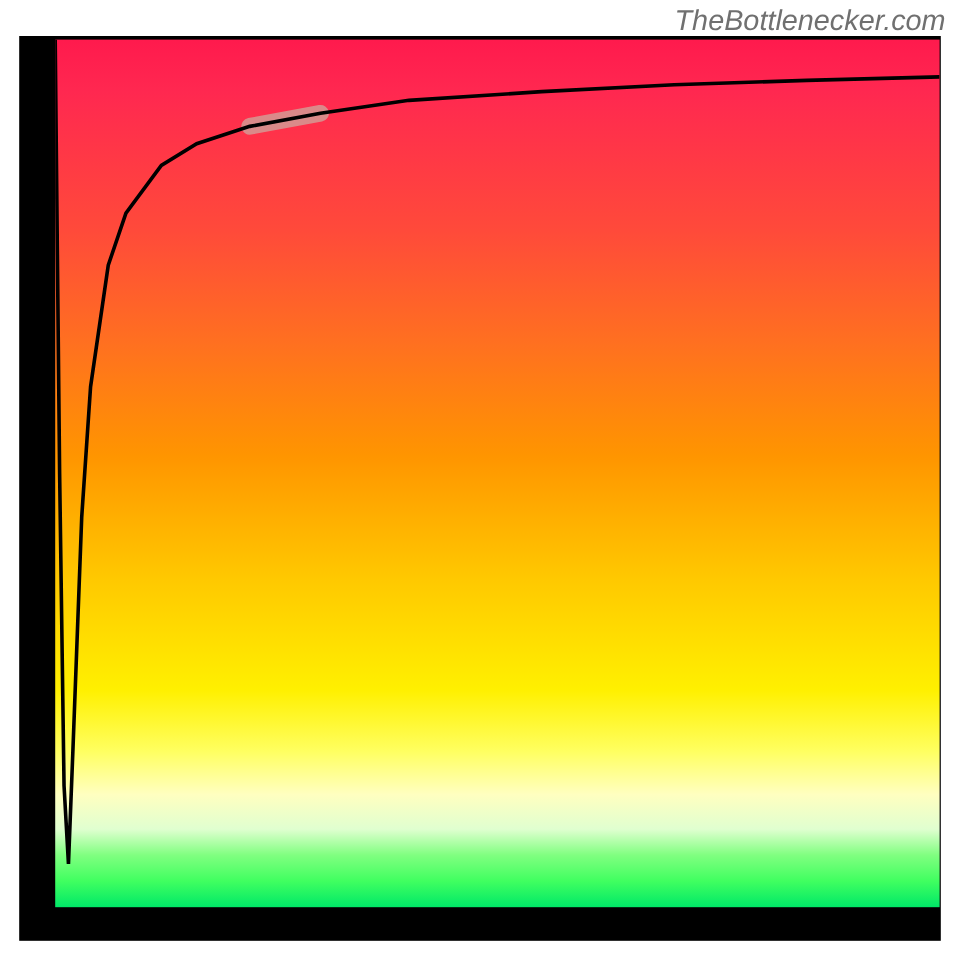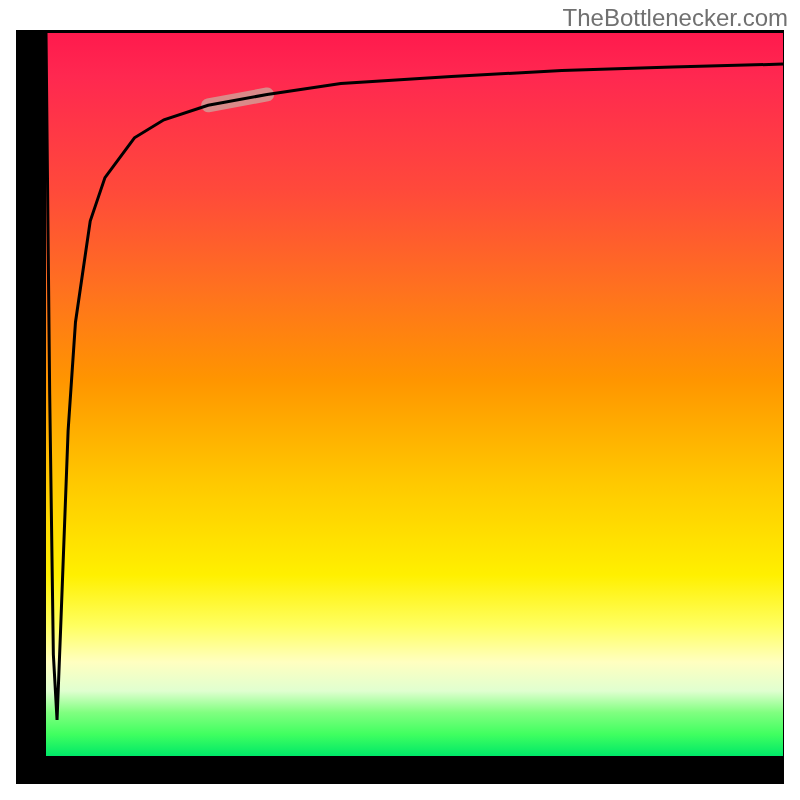--- a/index.html
+++ b/index.html
@@ -13,20 +13,21 @@
       height: 800px;
       background: white;
       position: relative;
       font-family: Arial, sans-serif;
     }
     
     .container {
       width: 800px;
       height: 800px;
       position: relative;
+      font-style: italic;
     }
     
     .watermark {
       position: absolute;
       top: 4px;
       right: 12px;
       font-size: 24px;
       color: #707070;
       font-weight: normal;
       z-index: 10;

